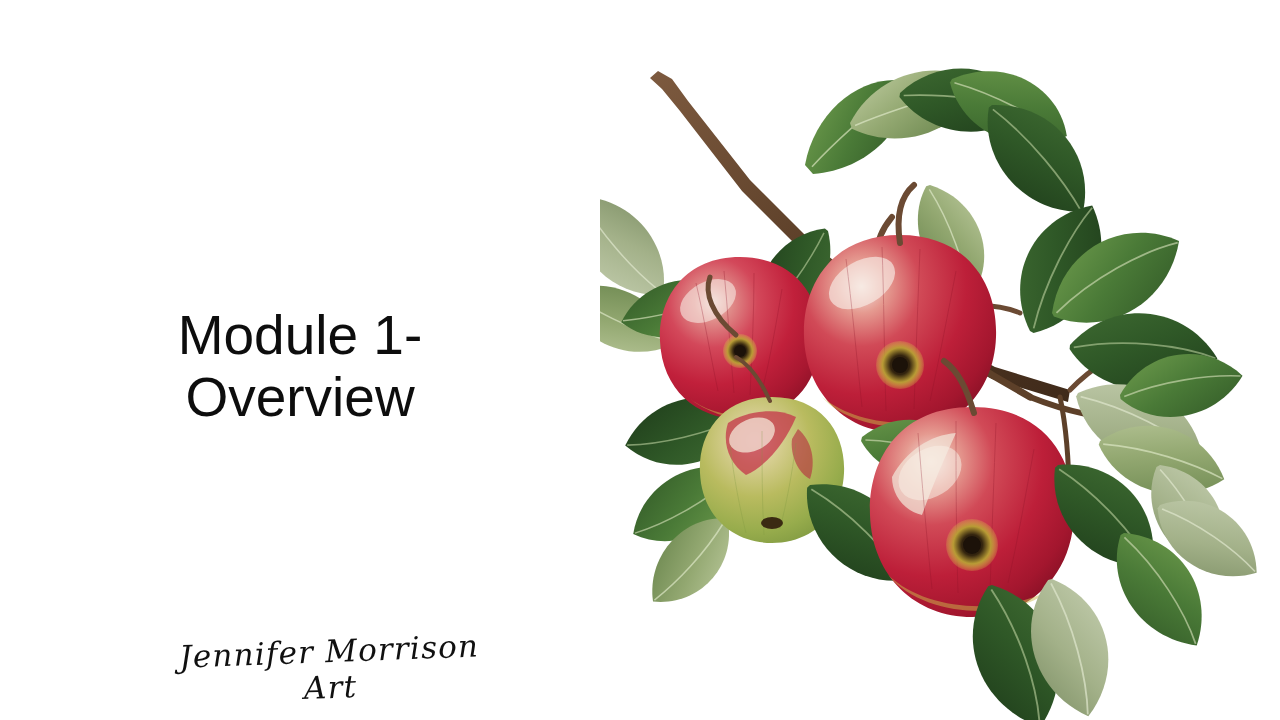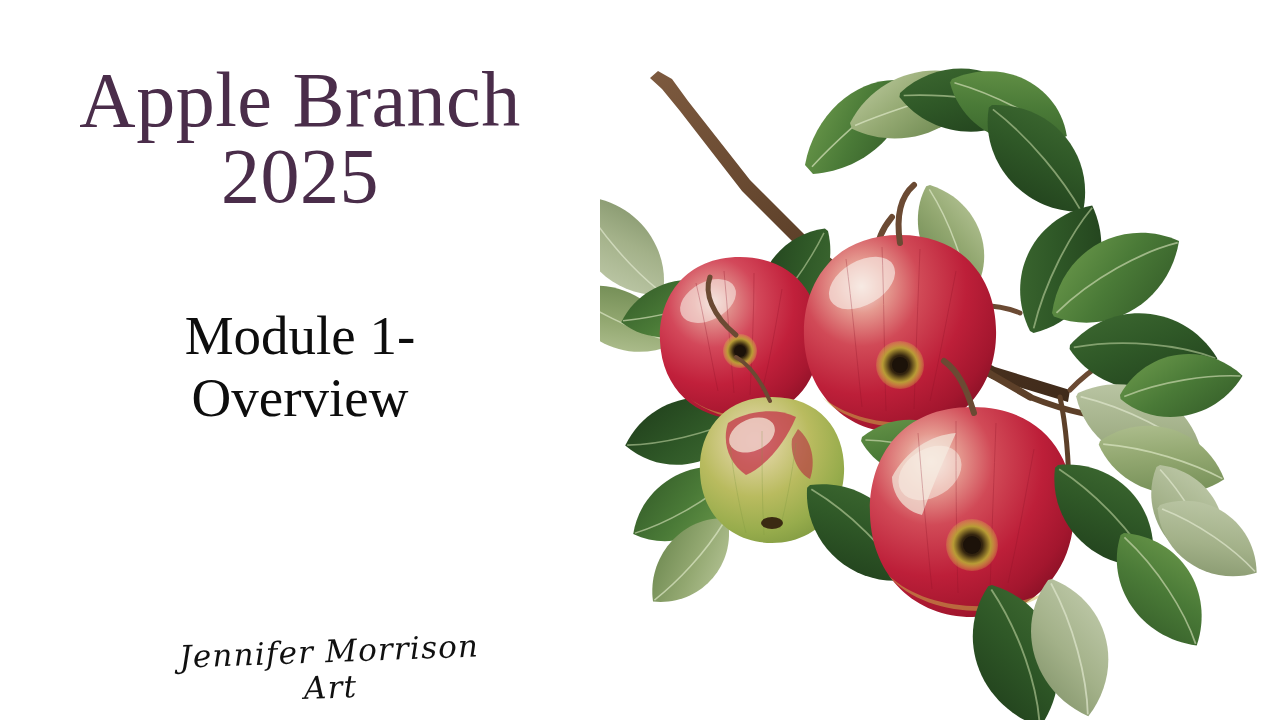--- a/index.html
+++ b/index.html
@@ -41,21 +41,21 @@
     color: #4a2d4a;
     white-space: pre-line;
     font-weight: 400;
   }
   .slide-subtitle {
     position: absolute;
     left: 0;
     top: 305px;
     width: 600px;
     text-align: center;
-    font-family: Liberation Serif, serif;
+    font-family: Liberation Sans, sans-serif;
     font-size: 55px;
     line-height: 1.12;
     color: #0d0d0d;
     white-space: pre-line;
     font-weight: 400;
   }
   .signature {
     position: absolute;
     left: 150px;
     top: 640px;
@@ -80,22 +80,20 @@
     height: 675px;
   }
   .artwork svg { display: block; width: 100%; height: 100%; }
 </style>
 </head>
 <body>
 
 <div class="slide">
 
   <div class="text-col">
-    <div class="slide-title">Apple Branch
-2025</div>
 
     <div class="slide-subtitle">Module 1-
 Overview</div>
 
     <div class="signature">Jennifer Morrison Art</div>
   </div>
 
   <div class="artwork">
     <svg viewBox="0 0 680 675" xmlns="http://www.w3.org/2000/svg">
       <defs>

